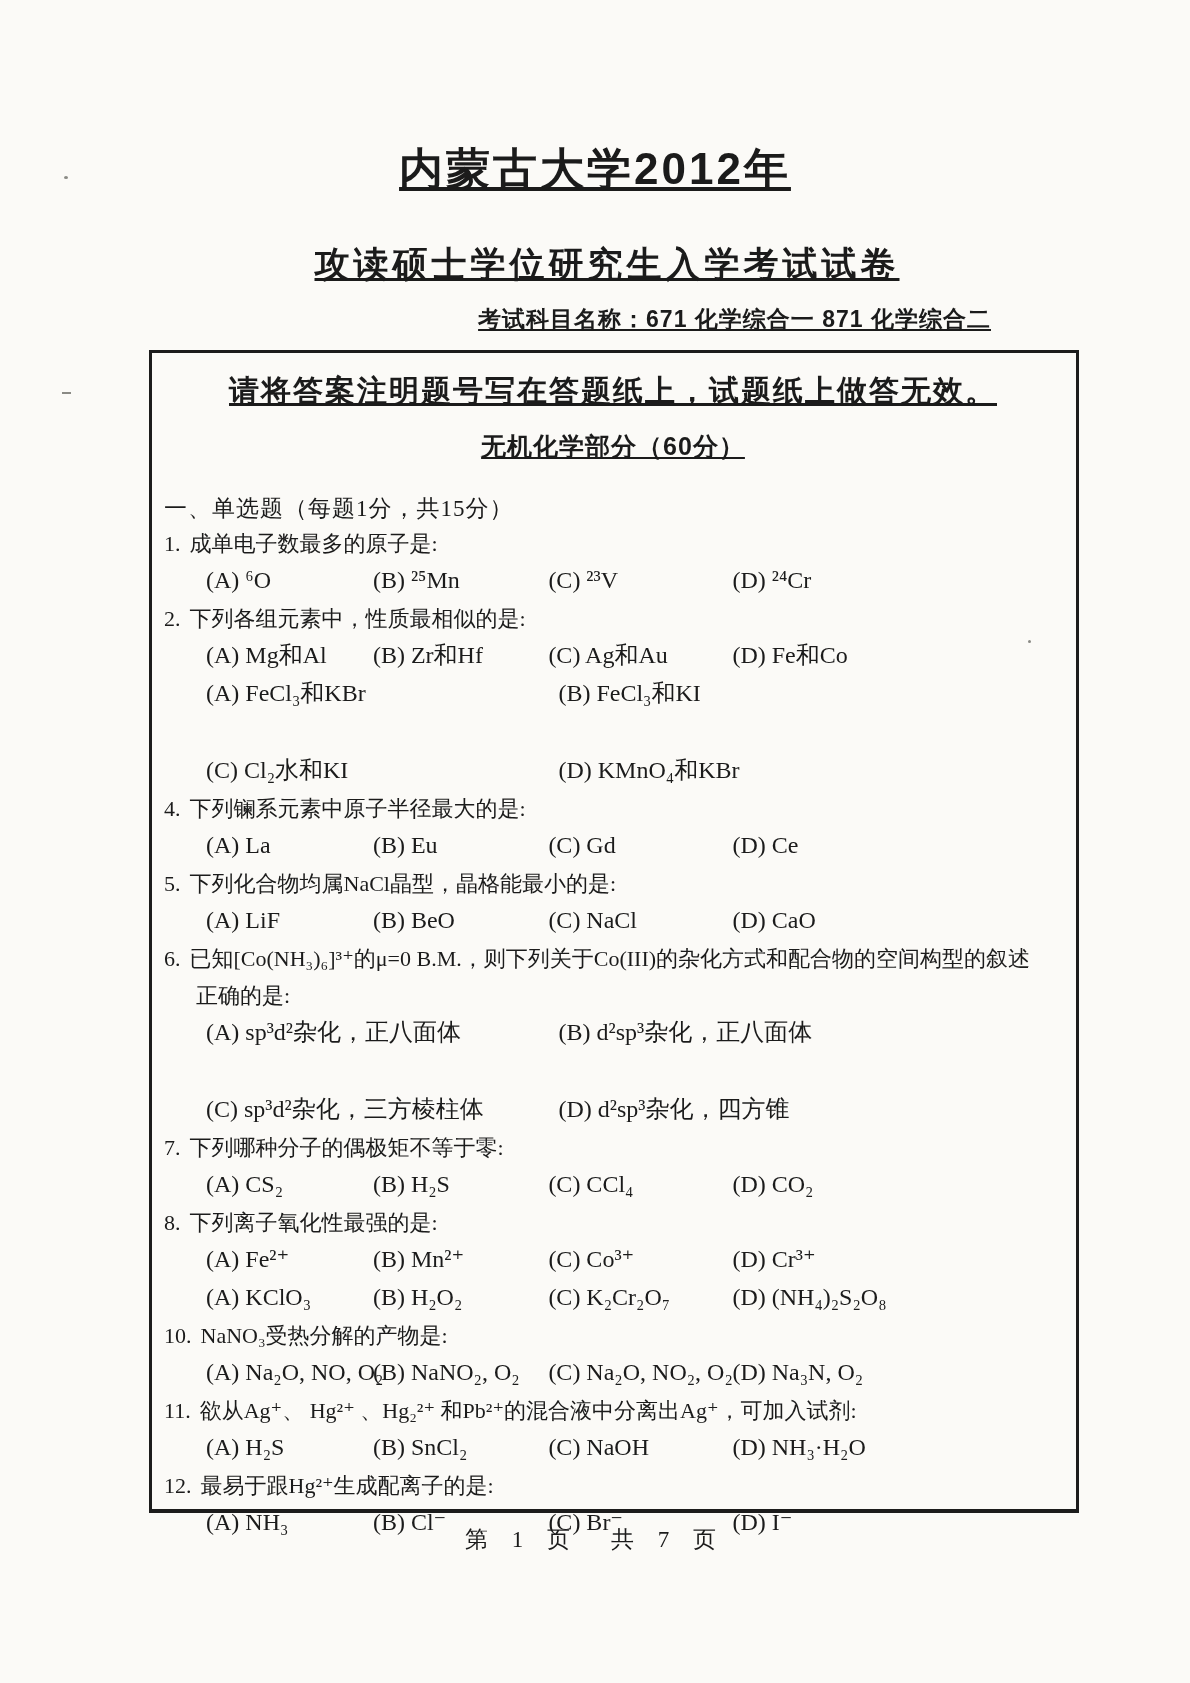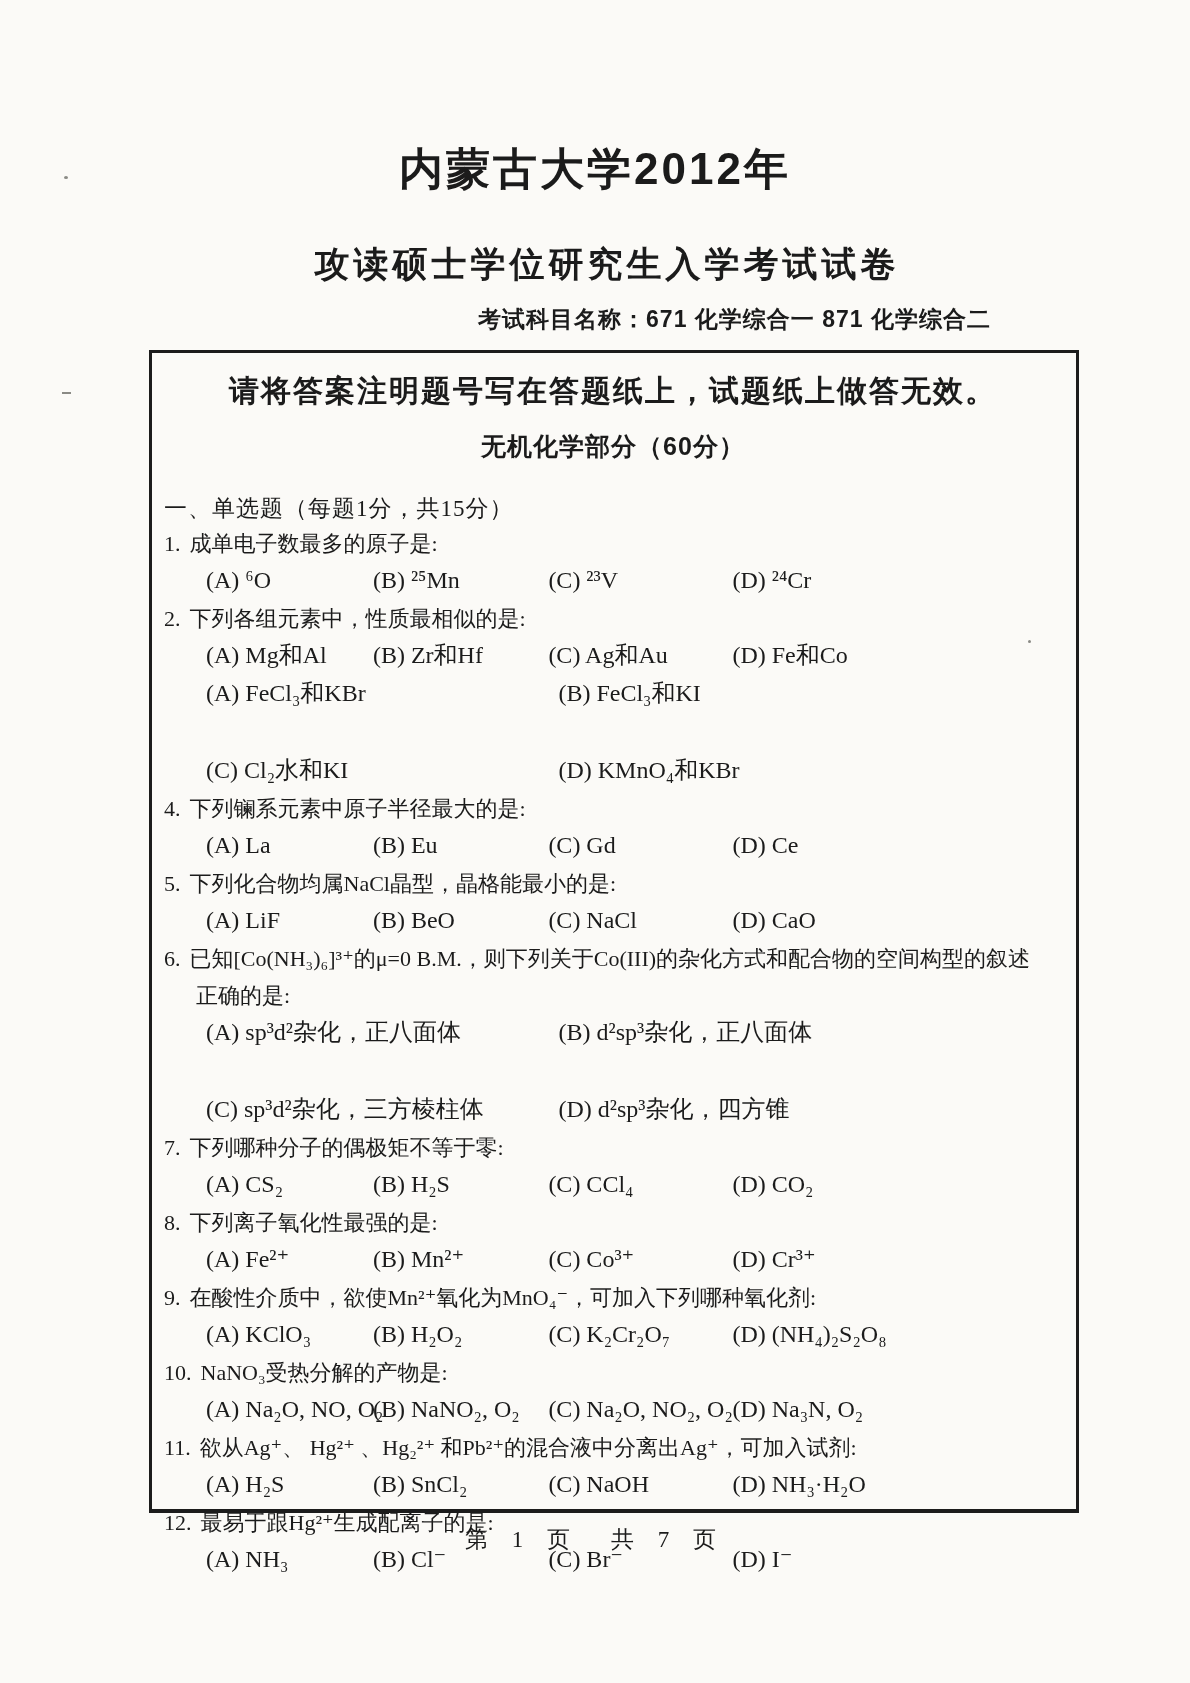--- a/index.html
+++ b/index.html
@@ -4,21 +4,21 @@
 <style>
   * { margin:0; padding:0; box-sizing:border-box; }
   body {
     width:1190px; height:1683px;
     background:#fbfaf7;
     color:#1b1b1b;
     font-family:"Liberation Serif","DejaVu Serif",serif;
     position:relative;
     overflow:hidden;
   }
-  .hd-sans { font-family:"Liberation Sans","DejaVu Sans",sans-serif; }
+  .hd-sans { font-family:"Liberation Sans","DejaVu Sans",sans-serif;text-decoration:underline; }
   .page-title {
     text-align:center; margin-top:140px;
     font-size:44px; font-weight:bold; letter-spacing:3px;
   }
   .page-subtitle {
     text-align:center; margin-top:42px;
     font-size:35px; font-weight:bold; letter-spacing:4px;padding-left:24px;
   }
   .subject-line {
     width:1065px; text-align:right; padding-right:74px;
@@ -140,21 +140,20 @@
       <div class="question">
         <div class="q-text"><span class="q-num">8.</span><span>下列离子氧化性最强的是:</span></div>
         <div class="options cols-4">
           <span class="option">(A) Fe²⁺</span>
           <span class="option">(B) Mn²⁺</span>
           <span class="option">(C) Co³⁺</span>
           <span class="option">(D) Cr³⁺</span>
         </div>
       </div>
       <div class="question">
-        <div class="q-text"><span class="q-num">9.</span><span>在酸性介质中，欲使Mn²⁺氧化为MnO₄⁻，可加入下列哪种氧化剂:</span></div>
         <div class="options cols-4">
           <span class="option">(A) KClO₃</span>
           <span class="option">(B) H₂O₂</span>
           <span class="option">(C) K₂Cr₂O₇</span>
           <span class="option">(D) (NH₄)₂S₂O₈</span>
         </div>
       </div>
       <div class="question">
         <div class="q-text"><span class="q-num">10.</span><span>NaNO₃受热分解的产物是:</span></div>
         <div class="options cols-4">

